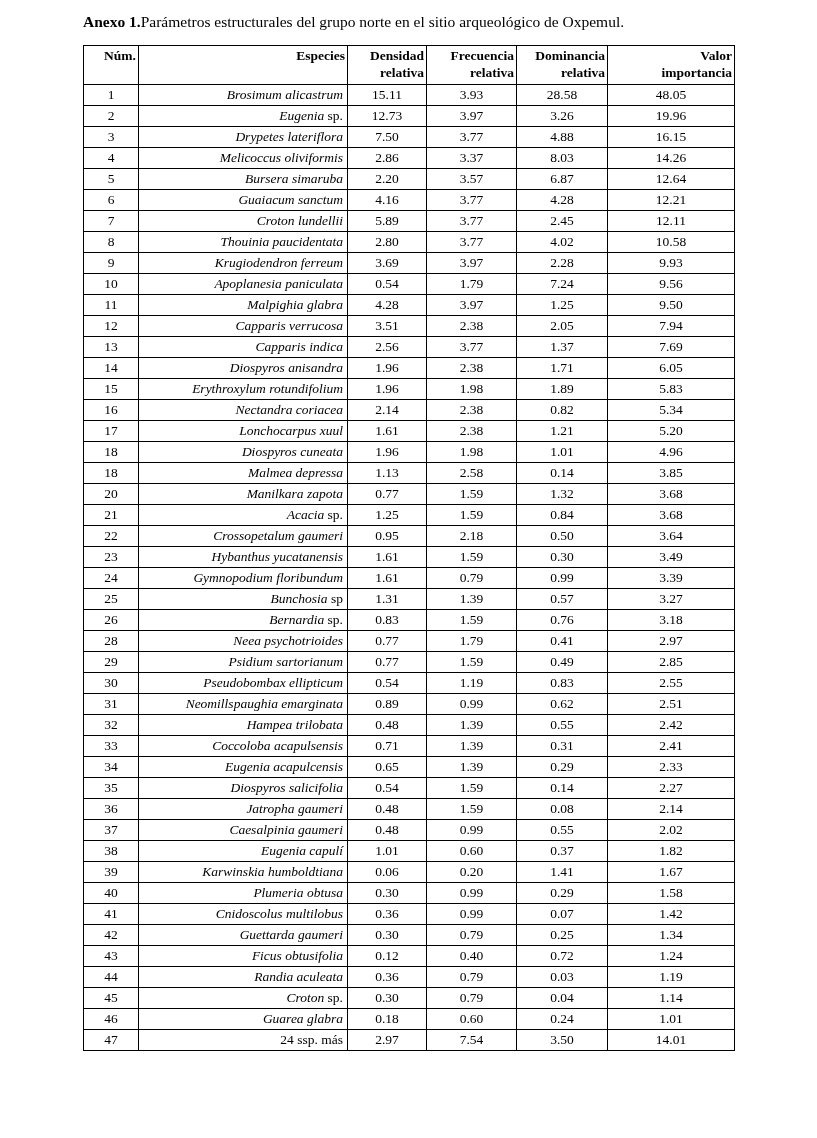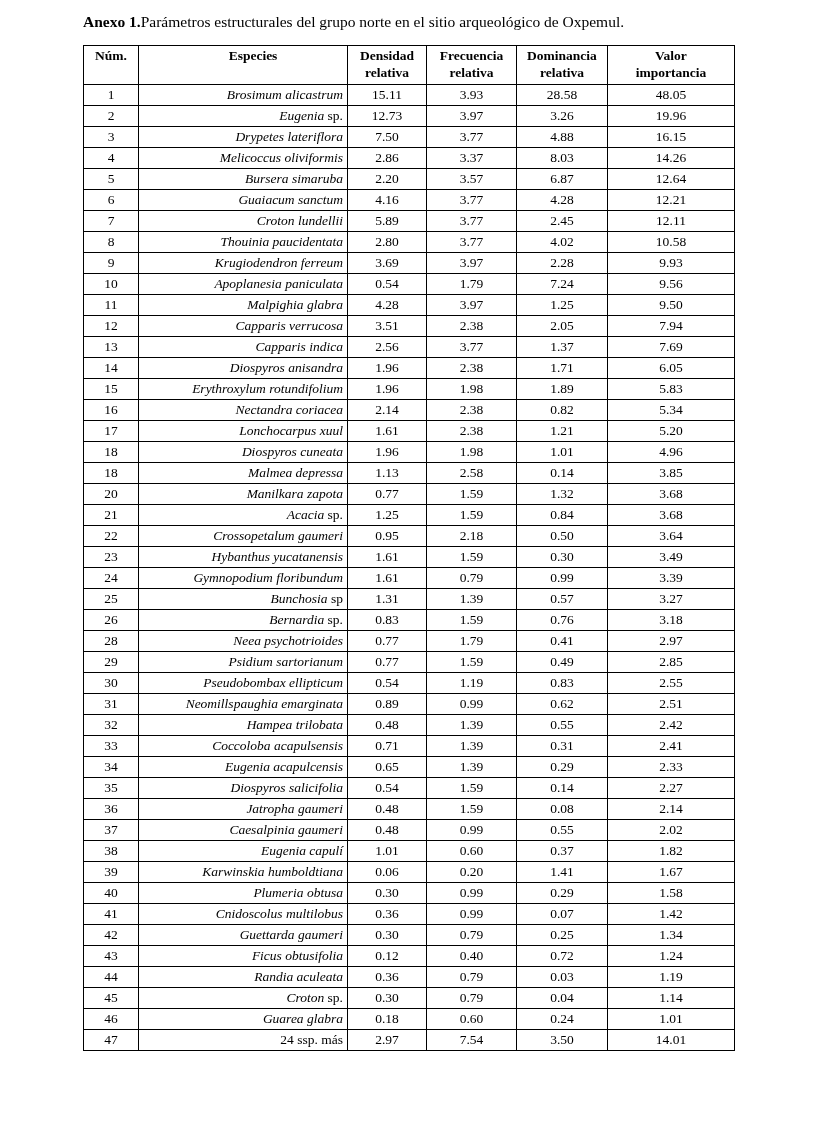--- a/index.html
+++ b/index.html
@@ -29,27 +29,27 @@
     width: 651px;
   }
   table.species th, table.species td {
     border: 1px solid #000000;
     font-size: 13.5px;
     line-height: 1.22;
     overflow: hidden;
   }
   table.species th {
     font-weight: bold;
-    text-align: center;
+    text-align: right;
     vertical-align: top;
     white-space: pre-line;
     padding: 2px 2px 3px 2px;
   }
   table.species th.h-left {
-    text-align: center;
+    text-align: right;
     padding-left: 22px;
     margin-top: 23px;
   }
   table.species td {
     height: 21px;
     padding: 1px 4px;
     white-space: nowrap;
   }
   td.c-num { text-align: center; }
   td.c-sp  { text-align: right; padding-left: 6px; }

